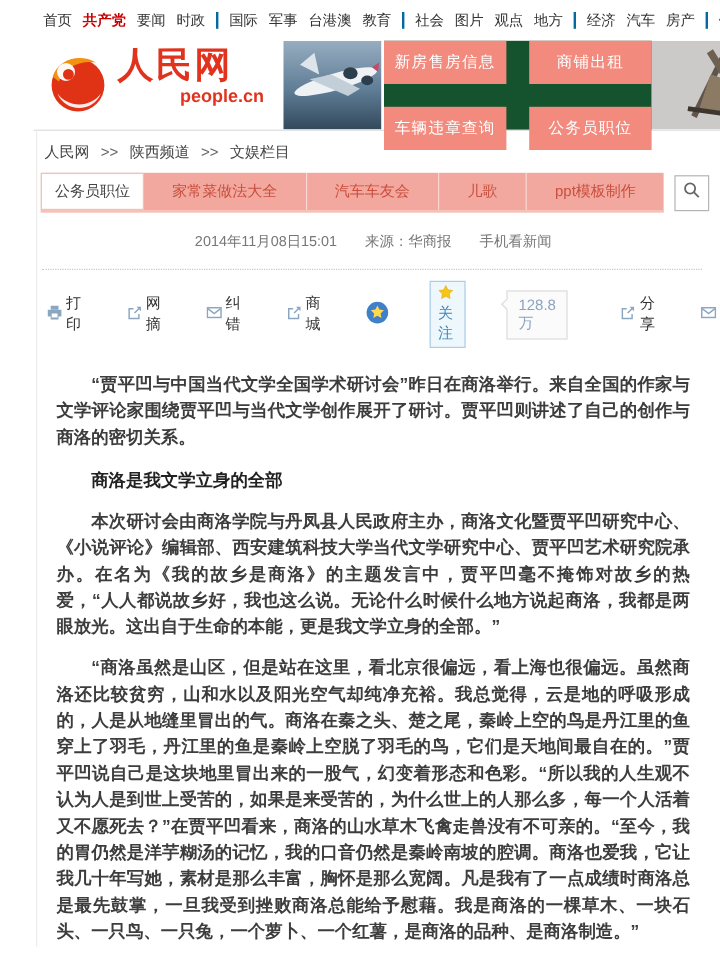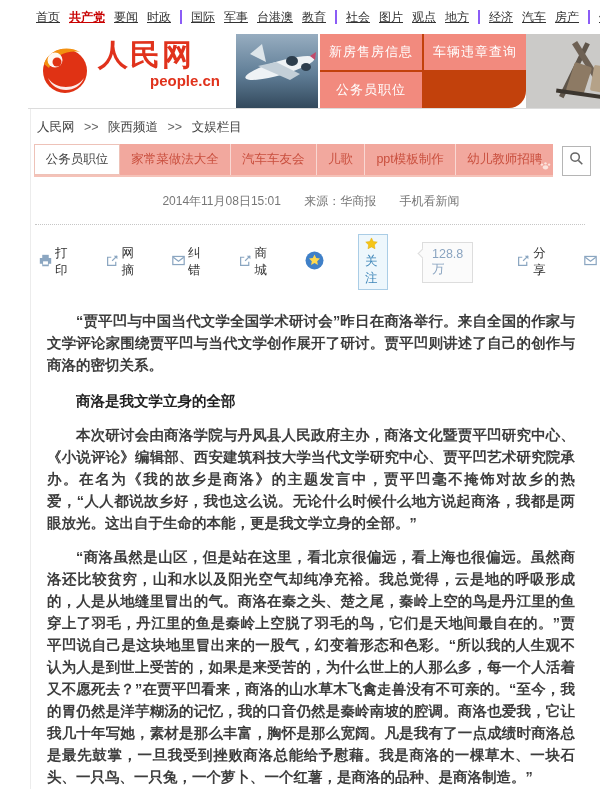--- a/index.html
+++ b/index.html
@@ -2,32 +2,32 @@
 <html><head>
 <meta charset="utf-8">
 <style>
   html,body{margin:0;padding:0;}
   body{
     width:600px;height:809px;overflow:hidden;background:#fff;
     font-family:"Liberation Sans","DejaVu Sans",sans-serif;color:#333;
   }
   
   .topnav{white-space:nowrap;overflow:hidden;padding:9px 0 6px 36px;font-size:12px;color:#333;}
-  .topnav span.lnk{margin-right:9px;cursor:pointer;text-decoration:underline;}
+  .topnav span.lnk{margin-right:9px;cursor:pointer;}
   .topnav span.red{color:#c80000;font-weight:bold;}
-  .topnav span.sep{padding-right:9px;border-right:2px solid #8b5cf6;}
+  .topnav span.sep{padding-right:9px;border-right:2px solid #0369a1;}
   
   .header{display:flex;align-items:stretch;height:74px;margin:2px 0 0 30px;}
   .logo{display:flex;align-items:center;width:206px;flex:0 0 auto;cursor:pointer;}
   .logo-swirl{flex:0 0 auto;margin:0 6px 0 8px;}
   .logo-text{line-height:1;}
   .logo-cn{color:#e0321c;font-size:30px;font-weight:bold;letter-spacing:2px;}
   .logo-en{color:#e0321c;font-size:15px;font-weight:bold;margin:3px 0 15px 52px;}
   .plane-ad{flex:0 0 82px;overflow:hidden;}
-  .promos{flex:0 0 206px;display:grid;grid-template-columns:102px 102px;grid-template-rows:36px 36px;gap:2px;background:#c2410c;margin-left:2px;border-radius:17px;}
+  .promos{flex:0 0 206px;display:grid;grid-template-columns:102px 102px;grid-template-rows:36px 36px;gap:19px;background:#14532d;margin-left:2px;}
   .promo-btn{background:#f28a7e;color:#fff;font-size:13px;display:flex;align-items:center;justify-content:center;letter-spacing:1px;cursor:pointer;}
   .side-ad{flex:1 1 auto;overflow:hidden;}
   .header-rule{border-bottom:1px solid #dcdcdc;margin-left:28px;}
   
   .content{margin-left:30px;width:560px;border-left:1px solid #ececec;min-height:680px;}
   
   .breadcrumb{padding:10px 0 8px 6px;font-size:12.5px;color:#444;}
   .breadcrumb .b-lnk{cursor:pointer;}
   .breadcrumb .b-sep{color:#666;margin:0 6px;}
   
@@ -99,20 +99,21 @@
       <path d="M14 20 L26 10 L30 28 Z" fill="#dde5ea"></path>
       <ellipse cx="44" cy="34" rx="36" ry="7" fill="#eef2f5" transform="rotate(-16 44 34)"></ellipse>
       <path d="M22 32 L54 46 L64 40 L40 28 Z" fill="#c3cfd8"></path>
       <ellipse cx="56" cy="27" rx="6" ry="5" fill="#2c3d4c"></ellipse>
       <ellipse cx="70" cy="33" rx="5" ry="4" fill="#2c3d4c"></ellipse>
       <path d="M74 22 L80 18 L79 26 Z" fill="#c24a6a"></path>
     </svg>
   </div>
   <div class="promos">
     <div class="promo-btn">新房售房信息</div>
+    <div class="promo-btn">商铺出租</div>
     <div class="promo-btn">车辆违章查询</div>
     <div class="promo-btn">公务员职位</div>
   </div>
   <div class="side-ad">
     <svg width="110" height="74" viewBox="0 0 110 74">
       <rect width="110" height="74" fill="#cbcac8"></rect>
       <rect x="46" y="6" width="5" height="60" fill="#5f554a" transform="rotate(26 48 36)"></rect>
       <rect x="62" y="4" width="6" height="62" fill="#6e6154" transform="rotate(-32 65 35)"></rect>
       <rect x="44" y="30" width="18" height="30" rx="2" fill="#8d7a64" transform="rotate(18 53 45)"></rect>
       <rect x="66" y="32" width="16" height="26" rx="2" fill="#b5a288" transform="rotate(10 74 45)"></rect>
@@ -132,31 +133,20 @@
     <span class="b-lnk">文娱栏目</span>
   </div>
 
   <div class="tabrow">
     <div class="tabbar">
       <div class="tab active">公务员职位</div>
       <div class="tab">家常菜做法大全</div>
       <div class="tab">汽车车友会</div>
       <div class="tab">儿歌</div>
       <div class="tab">ppt模板制作</div>
-      <div class="tab">
-          <span>幼儿教师招聘</span>
-        <span class="paw">
-          <svg width="11" height="9" viewBox="0 0 12 10">
-            <ellipse cx="6" cy="7" rx="3" ry="2.4" fill="#fbe3dd"></ellipse>
-            <circle cx="2" cy="4" r="1.3" fill="#fbe3dd"></circle>
-            <circle cx="6" cy="2.6" r="1.3" fill="#fbe3dd"></circle>
-            <circle cx="10" cy="4" r="1.3" fill="#fbe3dd"></circle>
-          </svg>
-        </span>
-      </div>
     </div>
     <div class="searchbox">
       <span>
         <svg width="15" height="15" viewBox="0 0 16 16">
           <circle cx="6.5" cy="6.5" r="4.5" fill="none" stroke="#666" stroke-width="1.6"></circle>
           <path d="M10 10l4.2 4.2" stroke="#666" stroke-width="1.6"></path>
         </svg>
       </span>
     </div>
   </div>

